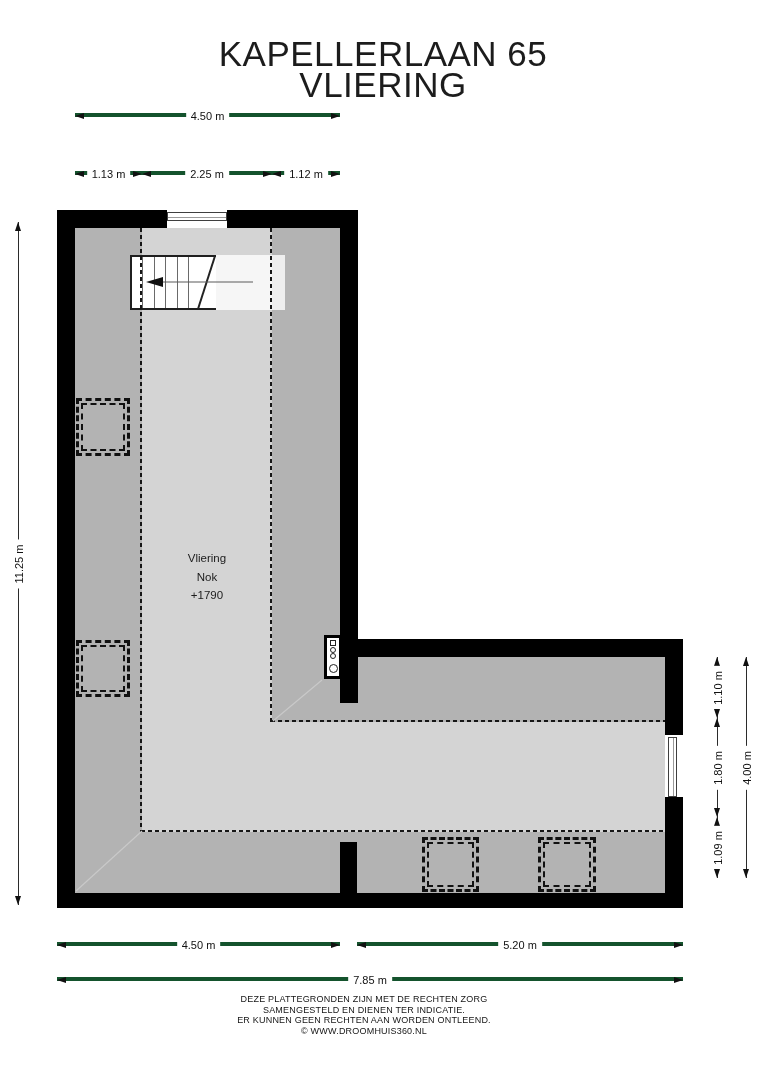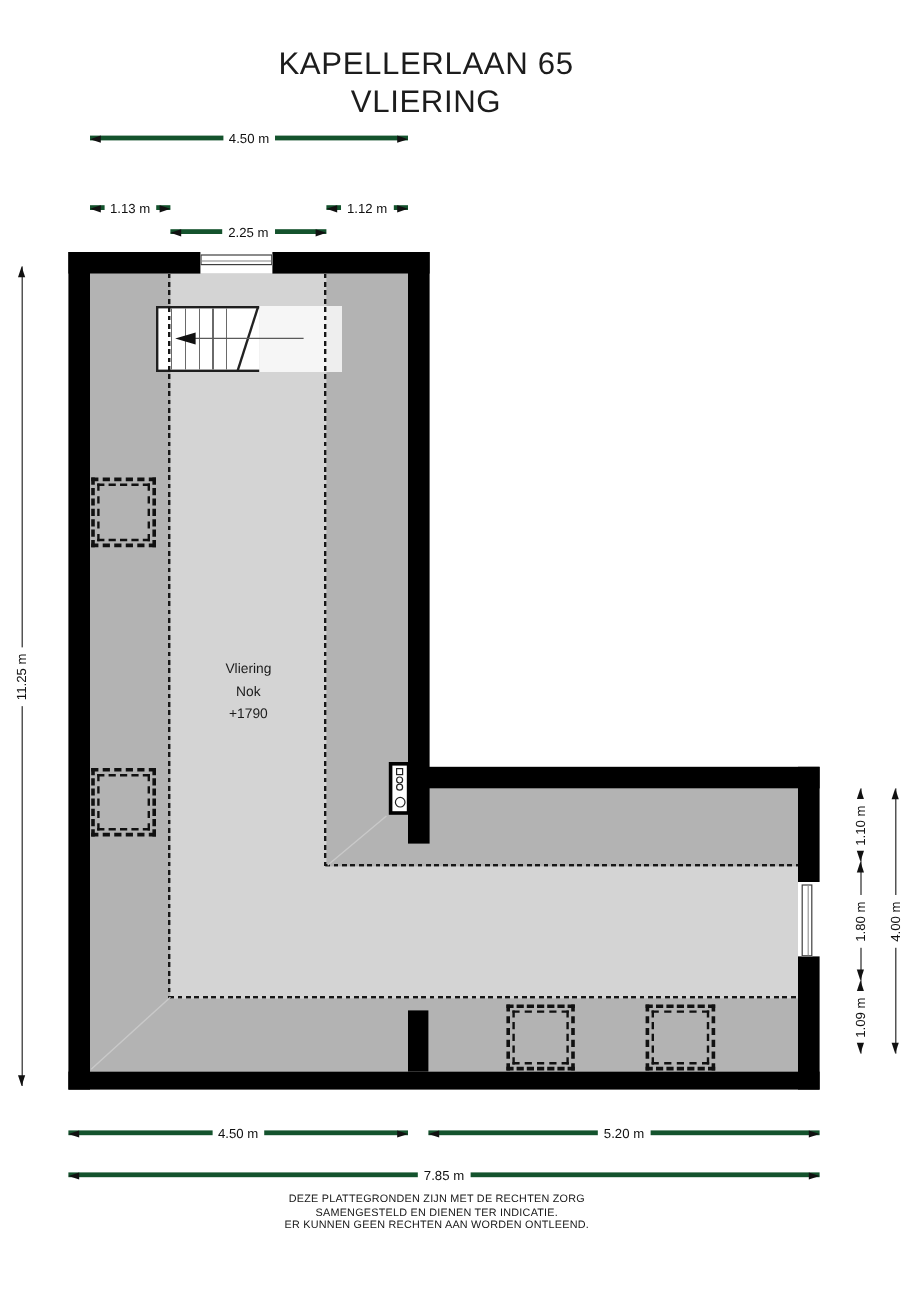--- a/index.html
+++ b/index.html
@@ -1,21 +1,21 @@
 <!DOCTYPE html>
 <html><head>
 <meta charset="utf-8">
 <style>
   html,body{margin:0;padding:0;background:#ffffff;}
   body{font-family:"Liberation Sans", sans-serif; color:#111;}
   #stage{position:relative;width:763px;height:1080px;background:#ffffff;overflow:hidden;}
   .abs{position:absolute;}
 
   
-  .title{left:0;top:38px;width:710px;text-align:center;font-size:26px;letter-spacing:.5px;color:#1c1c1c;line-height:31px;}
+  .title{left:0;top:38px;width:710px;text-align:center;font-size:35px;letter-spacing:.5px;color:#1c1c1c;line-height:31px;padding-left:28px;}
 
   
   .floor-low{background:#b3b3b3;}
   .floor-high{background:#d4d4d4;}
 
   
   .wall{background:#000;}
 
   
   .dashv{background:repeating-linear-gradient(to bottom,#161616 0 4px,transparent 4px 7px);width:2px;}
@@ -140,21 +140,21 @@
     <line x1="158" y1="282" x2="253" y2="282" stroke="#5a5a5a" stroke-width="1.2"></line>
     <polygon points="146,282 163,277 163,287" fill="#111"></polygon>
   </svg>
 
   <div class="abs dim-h" style="left:75px;top:113px;width:265px;">
     <span class="lbl">4.50 m</span>
   </div>
   <div class="abs dim-h" style="left:75px;top:171px;width:67px;">
     <span class="lbl">1.13 m</span>
   </div>
-  <div class="abs dim-h" style="left:142px;top:171px;width:130px;margin-top:20px;">
+  <div class="abs dim-h" style="left:142px;top:171px;width:130px;">
     <span class="lbl">2.25 m</span>
   </div>
   <div class="abs dim-h" style="left:272px;top:171px;width:68px;">
     <span class="lbl">1.12 m</span>
   </div>
 
   <div class="abs dim-v" style="left:18px;top:222px;height:683px;">
     <span class="lbl">11.25 m</span>
   </div>
 
@@ -184,15 +184,16 @@
   <div class="abs room-label">
     <div>Vliering</div>
     <div>Nok</div>
     <div>+1790</div>
   </div>
 
   <div class="abs footer">
     <div>DEZE PLATTEGRONDEN ZIJN MET DE RECHTEN ZORG</div>
     <div>SAMENGESTELD EN DIENEN TER INDICATIE.</div>
     <div>ER KUNNEN GEEN RECHTEN AAN WORDEN ONTLEEND.</div>
+    <div>© WWW.DROOMHUIS360.NL</div>
   </div>
 
 </div>
 
 </body></html>

